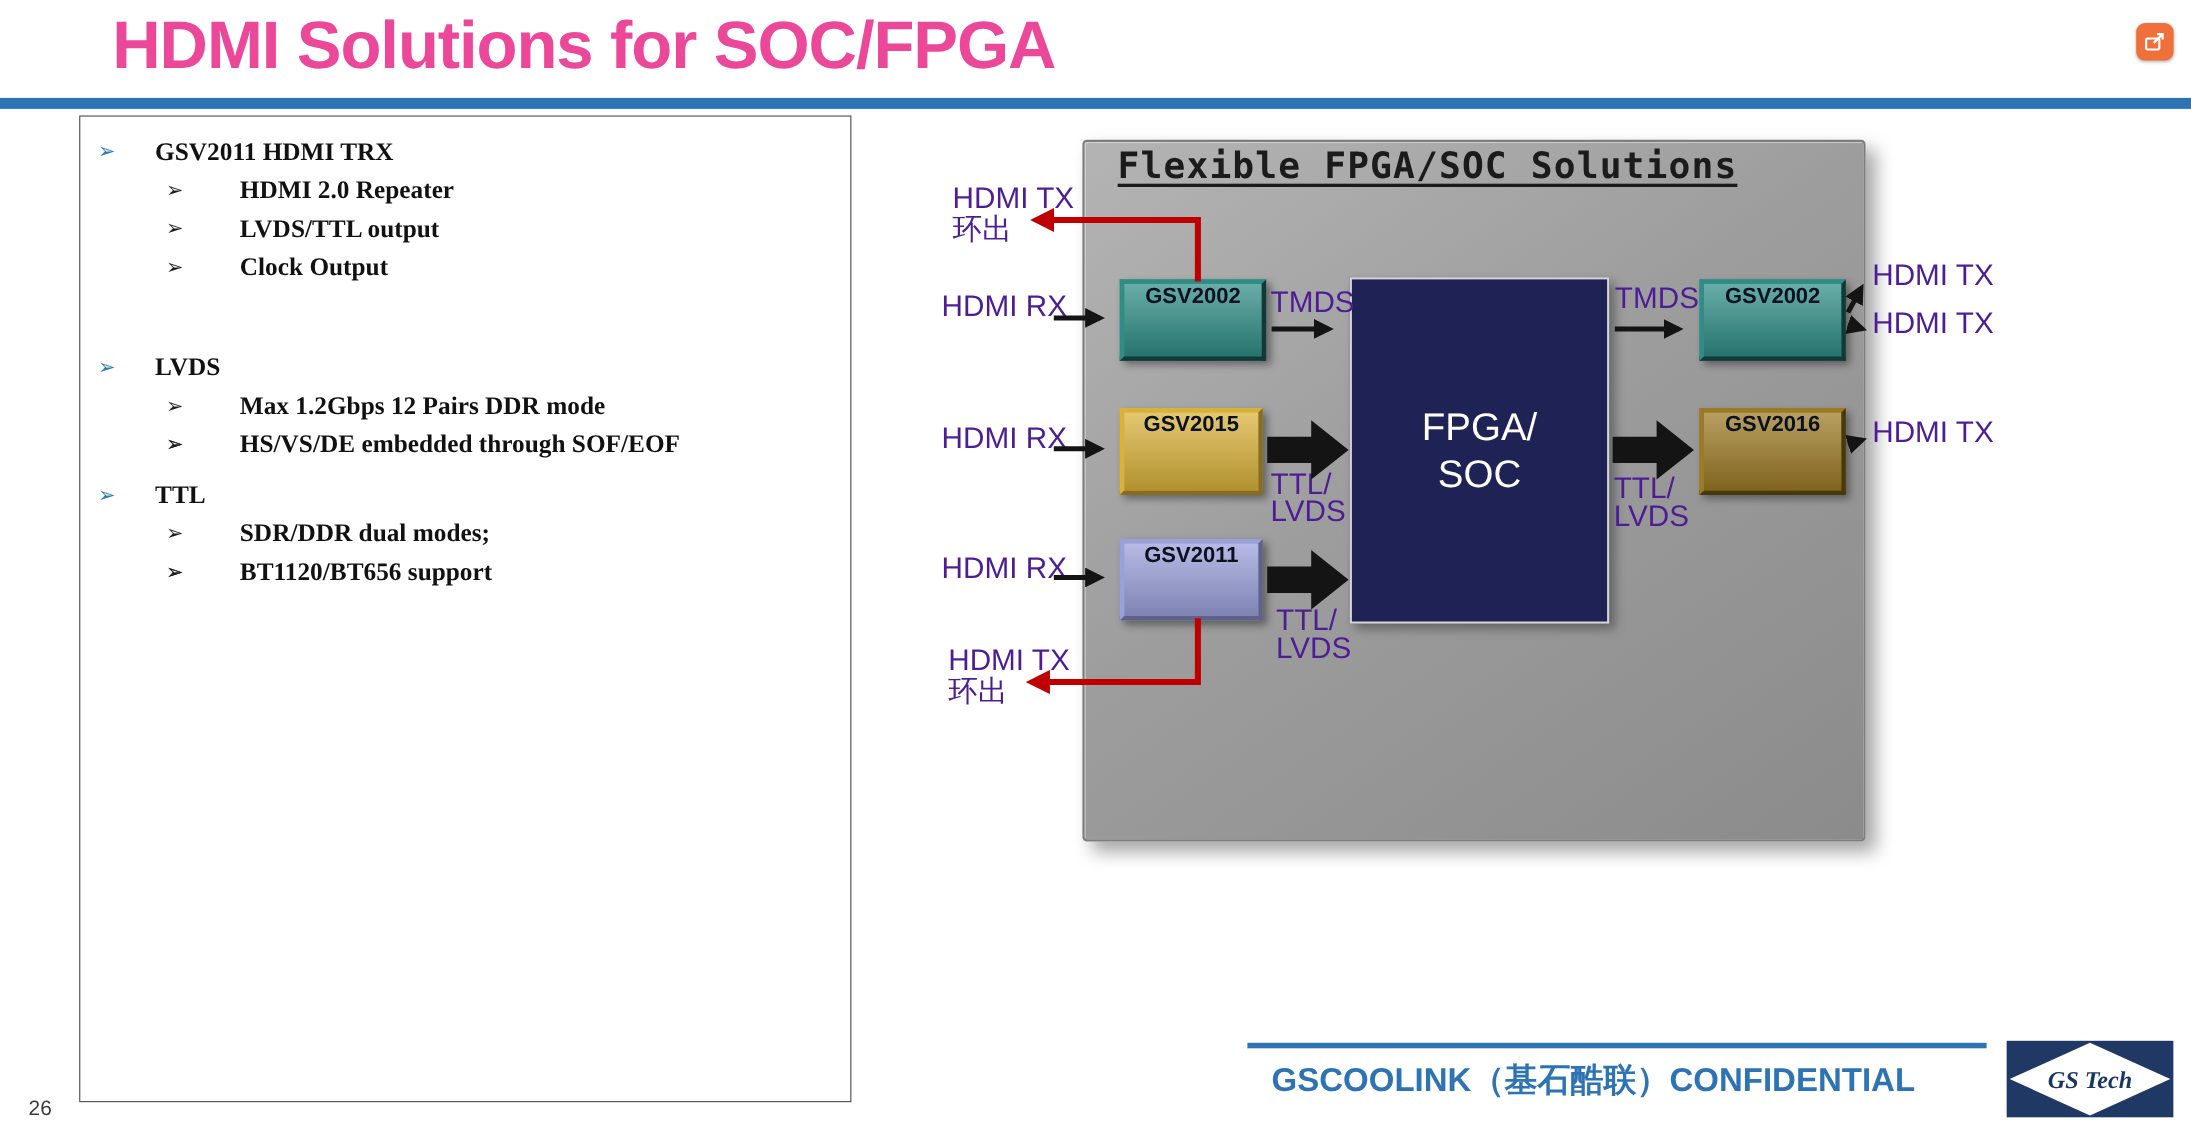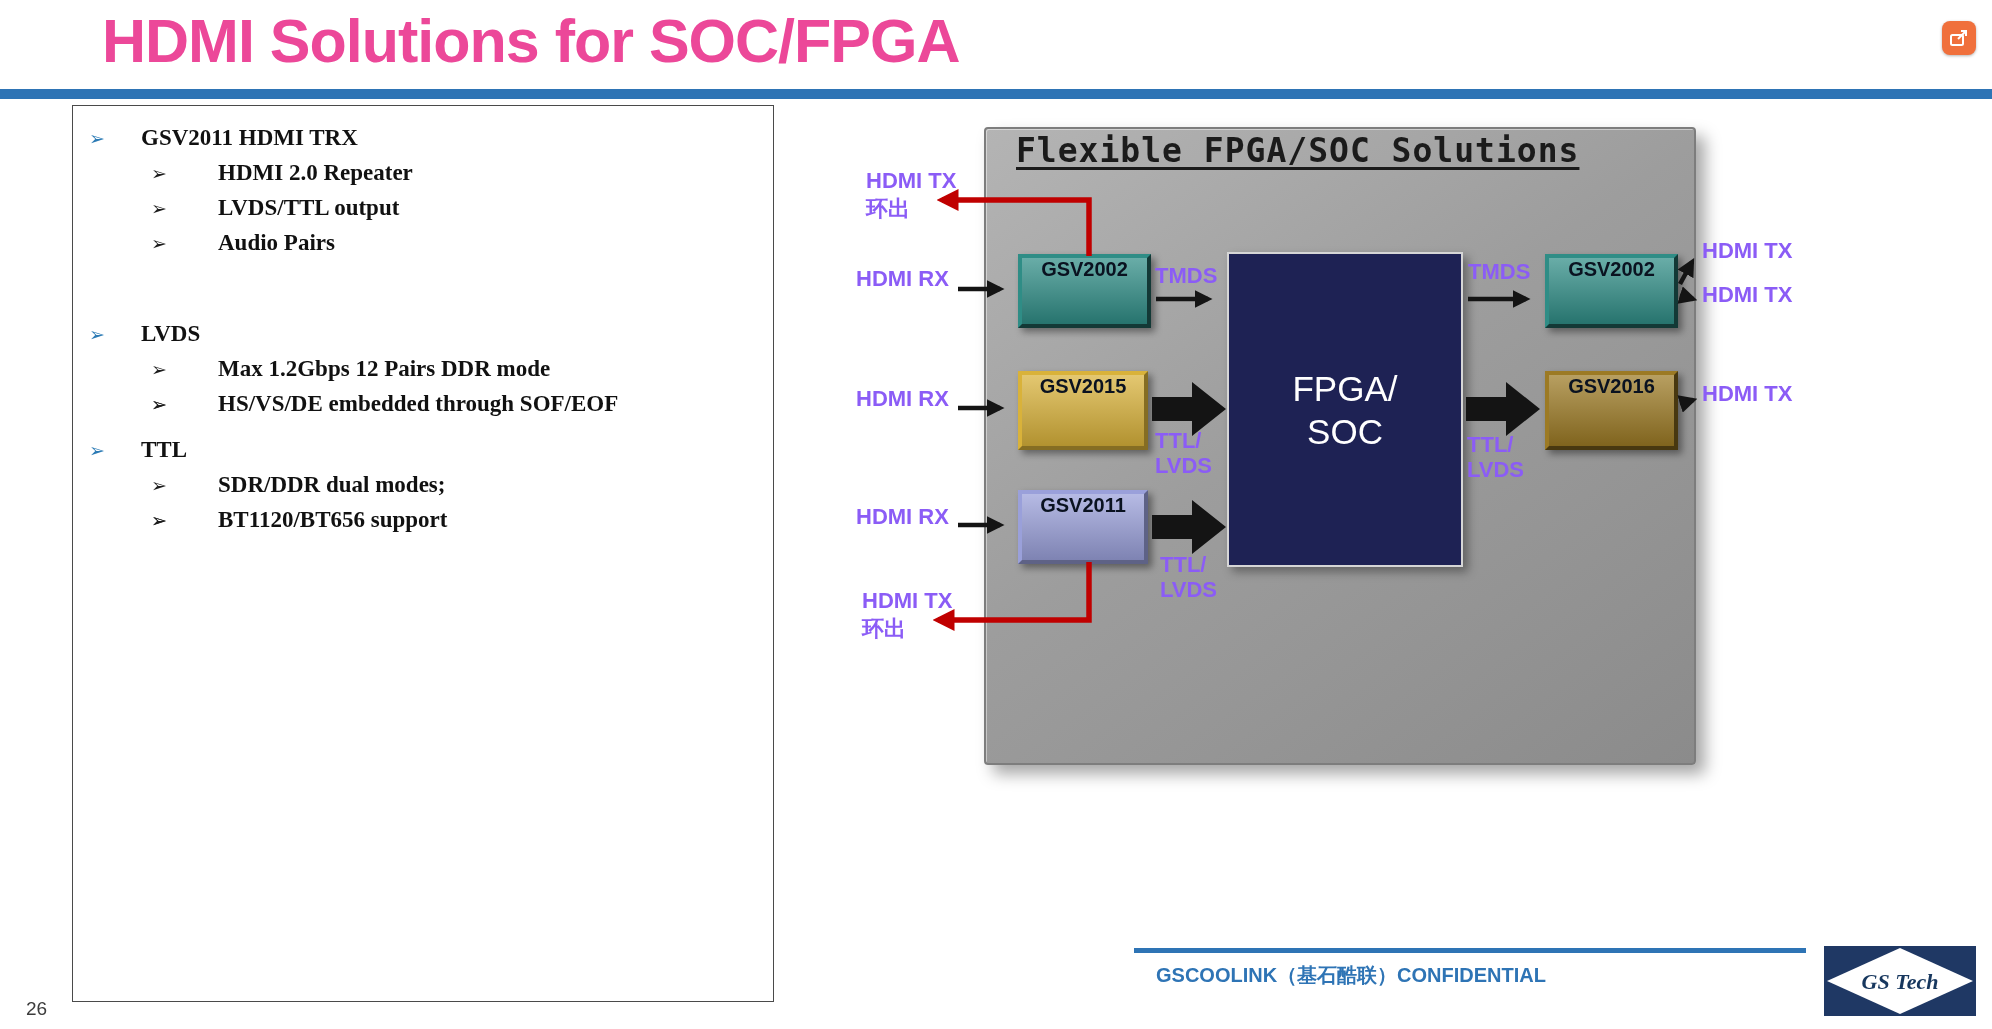--- a/index.html
+++ b/index.html
@@ -65,31 +65,31 @@
   }
   .fpga {
     position:absolute; left:1227px; top:252px; width:236px; height:315px;
     display:flex; align-items:center; justify-content:center;
     border:2px solid #d6d6d6; box-shadow:5px 5px 9px rgba(0,0,0,.35);
   }
   .fpga .fpga-label {
     color:#fff; font-size:35px; line-height:43px; text-align:center; font-weight:normal;
   }
   .dlabel {
-    position:absolute; font-weight:bold; font-size:22px; line-height:25px;
-    color:#8b5cf6; white-space:nowrap;
+    position:absolute; font-weight:normal; font-size:27px; line-height:25px;
+    color:#4c1d95; white-space:nowrap;
   }
   .two-line { white-space:pre-line; }
 
   .arrow-layer { position:absolute; left:0; top:0; pointer-events:none; }
 
   
   .footer-rule { position:absolute; left:1134px; top:948px; width:672px; height:5px; }
   .confidential {
-    position:absolute; left:1156px; top:962px; font-weight:bold; font-size:20px;
+    position:absolute; left:1156px; top:962px; font-weight:bold; font-size:30px;
     white-space:nowrap;
   }
   .logo { position:absolute; left:1824px; top:946px; width:152px; height:70px; }
   .page-number { position:absolute; left:26px; top:998px; font-size:19px; color:#3c3c3c; }
 </style>
 </head>
 <body>
 
 <div class="slide">
 
@@ -102,21 +102,21 @@
       <path d="M10 12 L18 4" stroke="#ffffff" stroke-width="2" fill="none"></path>
       <path d="M13 4 h5 v5" stroke="#ffffff" stroke-width="2" fill="none"></path>
     </svg>
   </div>
 
   <div class="left-box">
     <ul class="bullet-list">
       <li class="l1"><span class="bullet">➢</span><span>GSV2011 HDMI TRX</span></li>
       <li class="l2"><span class="bullet">➢</span><span>HDMI 2.0 Repeater</span></li>
       <li class="l2"><span class="bullet">➢</span><span>LVDS/TTL output</span></li>
-      <li class="l2"><span class="bullet">➢</span><span>Audio Pairs</span></li>
+      <li class="l2"><span class="bullet">➢</span><span>Clock Output</span></li>
       <li class="l1 gap-xl"><span class="bullet">➢</span><span>LVDS</span></li>
       <li class="l2"><span class="bullet">➢</span><span>Max 1.2Gbps 12 Pairs DDR mode</span></li>
       <li class="l2"><span class="bullet">➢</span></li>
       <li class="l2"><span class="bullet">➢</span><span>HS/VS/DE embedded through SOF/EOF</span></li>
       <li class="l1 gap-sm"><span class="bullet">➢</span><span>TTL</span></li>
       <li class="l2"><span class="bullet">➢</span><span>SDR/DDR dual modes;</span></li>
       <li class="l2"><span class="bullet">➢</span></li>
       <li class="l2"><span class="bullet">➢</span><span>BT1120/BT656 support</span></li>
     </ul>
   </div>

